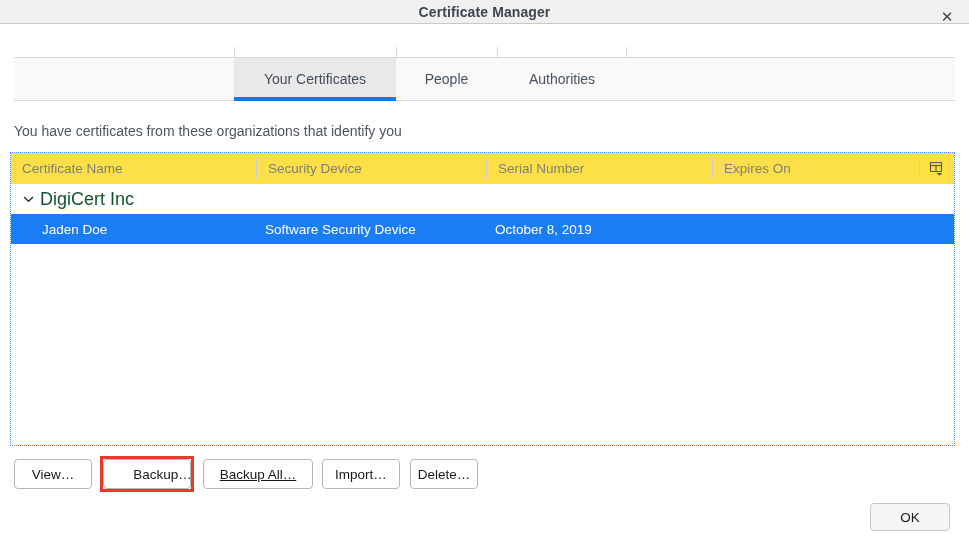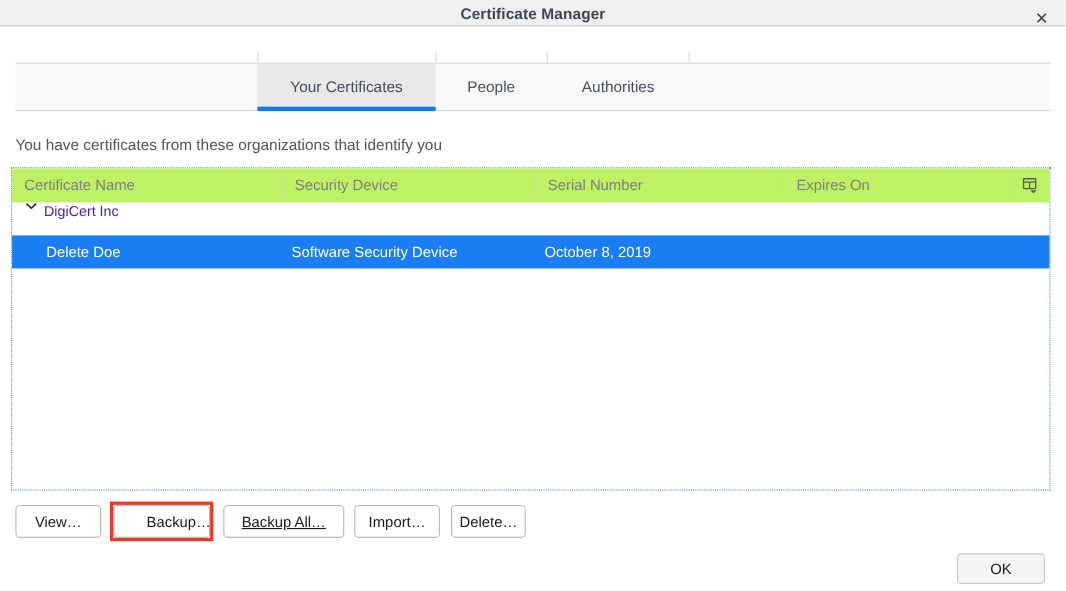--- a/index.html
+++ b/index.html
@@ -56,33 +56,33 @@
   
   .certtable {
     position:absolute; left:10px; top:152px; width:945px; height:294px;
     border:1px dotted #4a90f6; background:#ffffff;
   }
   .grid5 {
     display:grid; grid-template-columns:246px 230px 226px 207px 1fr;
     align-items:center;
   }
   .thead {
-    height:31px; background:#bef264; color:#7e7e7e; font-size:13.5px;
+    height:31px; background:#fde047; color:#7e7e7e; font-size:13.5px;
   }
   .th { position:relative; height:31px; line-height:31px; padding-left:11px;
         white-space:nowrap; overflow:hidden; cursor:default; }
   .th::after {
     content:""; position:absolute; right:0; top:5px; bottom:5px; width:1px; background:#cfcfcf;
   }
   .th-picker { position:relative; height:31px; display:flex; align-items:center; justify-content:center; cursor:default; }
   .th-picker svg { display:block; }
 
   .group-row {
-    height:30px; display:flex; padding-left:12px;
-    font-size:13px; color:#4c1d95; cursor:default;
+    height:30px; display:flex; align-items:center; padding-left:12px;
+    font-size:18px; color:#14532d; cursor:default;
   }
   .twisty { display:inline-flex; width:13px; margin-right:4px; }
   .cert-row {
     height:30px; font-size:13.5px; color:#ffffff; background:#1a7df3; cursor:default;
   }
   .cert-row .cell { padding-left:8px; white-space:nowrap; overflow:hidden; }
   .cert-row .cell.name { padding-left:31px; }
 
   
   .btn {
@@ -155,21 +155,21 @@
     <div class="group-row">
       <span class="twisty">
         <svg width="11" height="7" viewBox="0 0 11 7">
           <polyline points="1.5,1.5 5.5,5.2 9.5,1.5" fill="none" stroke="#2a2f36" stroke-width="1.5" stroke-linecap="round" stroke-linejoin="round"></polyline>
         </svg>
       </span>
       <span>DigiCert Inc</span>
     </div>
 
     <div class="cert-row grid5 selected">
-      <div class="cell name">Delete Doe</div>
+      <div class="cell name">Jaden Doe</div>
       <div class="cell">Software Security Device</div>
       <div class="cell">October 8, 2019</div>
       <div class="cell"></div>
     </div>
   </div>
 </div>
 
 <button class="btn btn-view">View…</button>
 
 <div class="red-annotation">

